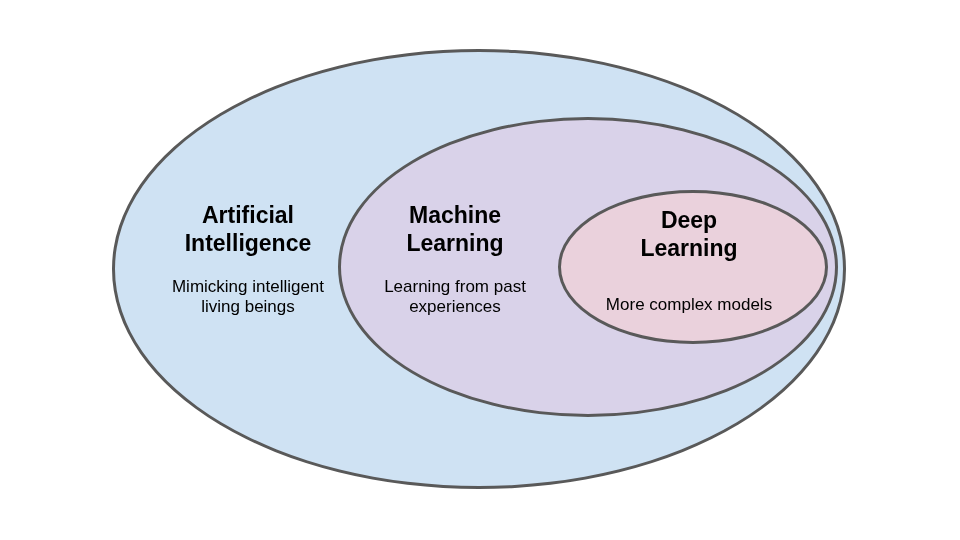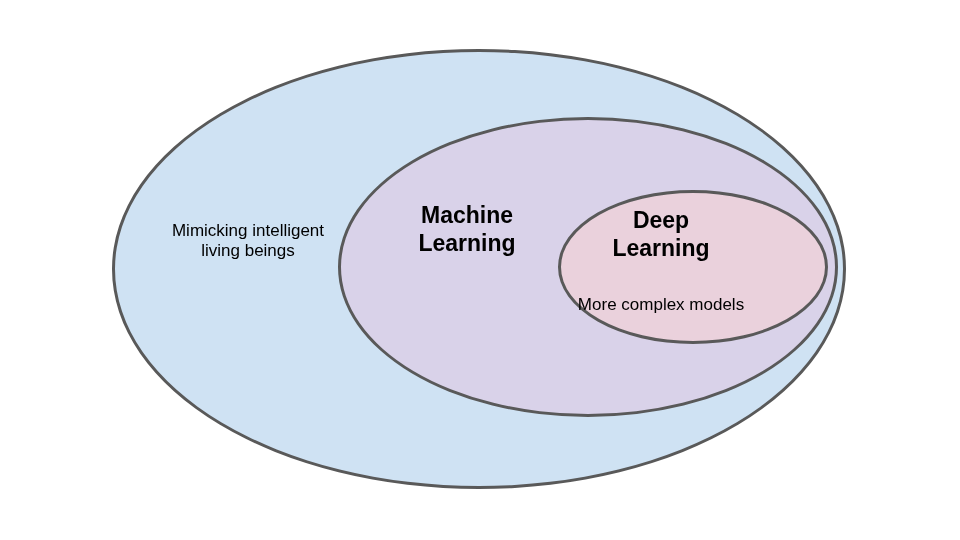--- a/index.html
+++ b/index.html
@@ -58,48 +58,52 @@
     font-size: 17px;
     line-height: 20px;
     white-space: pre-line;
     margin-top: 20px;
   }
   .label.ai {
     left: 123px;
     top: 201px;
   }
   .label.ml {
-    left: 342px;
+    left: 330px;
     top: 201px;
   }
   .label.dl {
-    left: 536px;
+    left: 564px;
     top: 206px;
   }
   .label.dl .subtitle {
     margin-top: 33px;
   }
 </style>
 </head>
 <body>
 
 <div class="slide">
 
   <div class="ellipse outer"></div>
   <div class="ellipse middle"></div>
   <div class="ellipse inner"></div>
 
   <div class="label ai">
+    <div class="title">Artificial
+Intelligence</div>
     <div class="subtitle">Mimicking intelligent
 living beings</div>
   </div>
 
   <div class="label ml">
     <div class="title">Machine
 Learning</div>
+    <div class="subtitle">Learning from past
+experiences</div>
   </div>
 
   <div class="label dl">
     <div class="title">Deep
 Learning</div>
     <div class="subtitle">More complex models</div>
   </div>
 
 </div>
 

